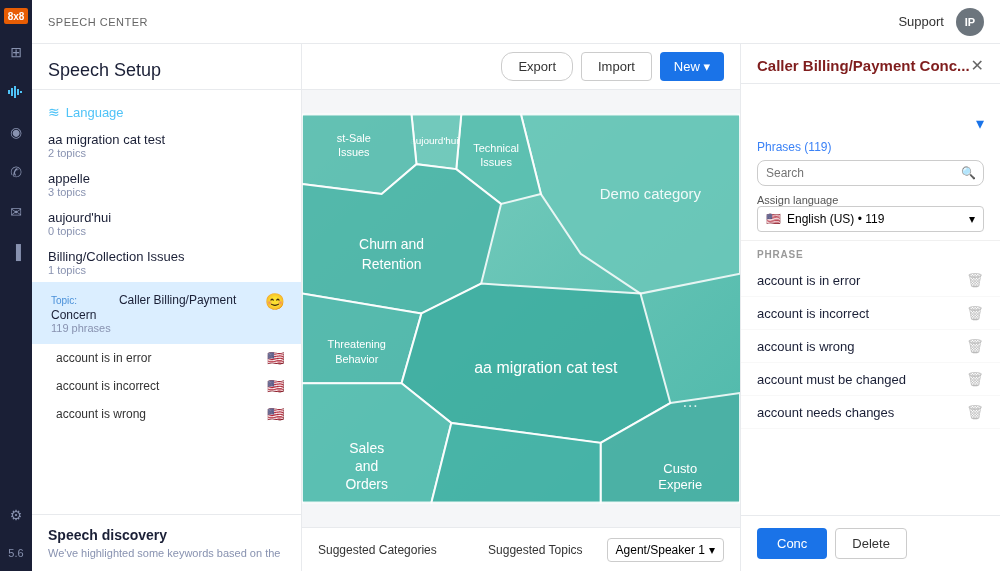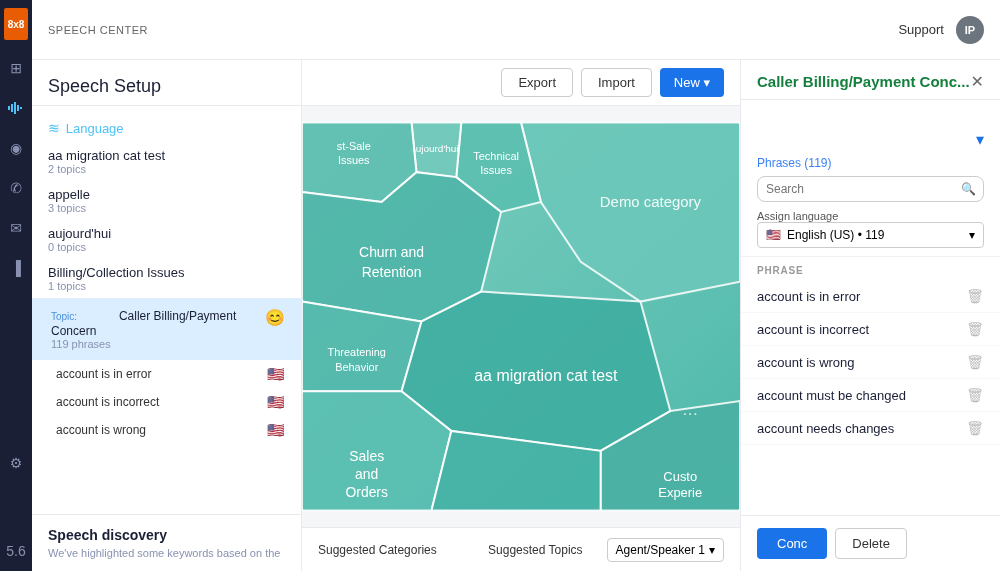--- a/index.html
+++ b/index.html
@@ -15,21 +15,21 @@
       padding: 8px 0;
       gap: 16px;
       flex-shrink: 0;
     }
     .icon-bar-logo {
       background: #e85d04;
       color: white;
       font-size: 10px;
       font-weight: bold;
       width: 24px;
-      height: 32px;
+      height: 16px;
       display: flex;
       align-items: center;
       justify-content: center;
       border-radius: 2px;
     }
     .icon-bar-item {
       color: #8892b0;
       font-size: 14px;
       cursor: pointer;
       width: 24px;
@@ -40,38 +40,37 @@
       border-radius: 4px;
     }
     .icon-bar-item.active {
       color: #4fc3f7;
     }
     .icon-bar-bottom {
       margin-top: auto;
     }
     .version-label {
       color: #8892b0;
-      font-size: 14px;
+      font-size: 11px;
       text-align: center;
       padding: 4px 0;
-      margin-top: 48px;
     }
 
     
     .main-container {
       display: flex;
       flex-direction: column;
       flex: 1;
       overflow: hidden;
     }
 
     
     .top-bar {
       background: white;
-      height: 60px;
+      height: 44px;
       display: flex;
       align-items: center;
       padding: 0 16px;
       border-bottom: 1px solid #e8eaed;
       gap: 12px;
     }
     .top-bar-title {
       font-size: 11px;
       color: #666;
       font-weight: 500;
@@ -221,21 +220,21 @@
       justify-content: flex-end;
       padding: 8px 16px;
       gap: 8px;
       background: white;
       border-bottom: 1px solid #e8eaed;
     }
     .btn-export {
       padding: 6px 16px;
       border: 1px solid #ccc;
       background: white;
-      border-radius: 4px;
+      border-radius: 12px;
       font-size: 13px;
       cursor: pointer;
       color: #333;
     }
     .btn-import {
       padding: 6px 16px;
       border: 1px solid #ccc;
       background: white;
       border-radius: 4px;
       font-size: 13px;
@@ -307,21 +306,21 @@
     .right-panel-header {
       padding: 12px 16px 8px;
       display: flex;
       align-items: center;
       justify-content: space-between;
       border-bottom: 1px solid #e8eaed;
     }
     .right-panel-title {
       font-size: 15px;
       font-weight: 600;
-      color: #15803d;
+      color: #7f1d1d;
     }
     .right-panel-close {
       color: #666;
       cursor: pointer;
       font-size: 16px;
     }
     .right-panel-section {
       padding: 8px 16px;
       border-bottom: 1px solid #f0f0f0;
     }

